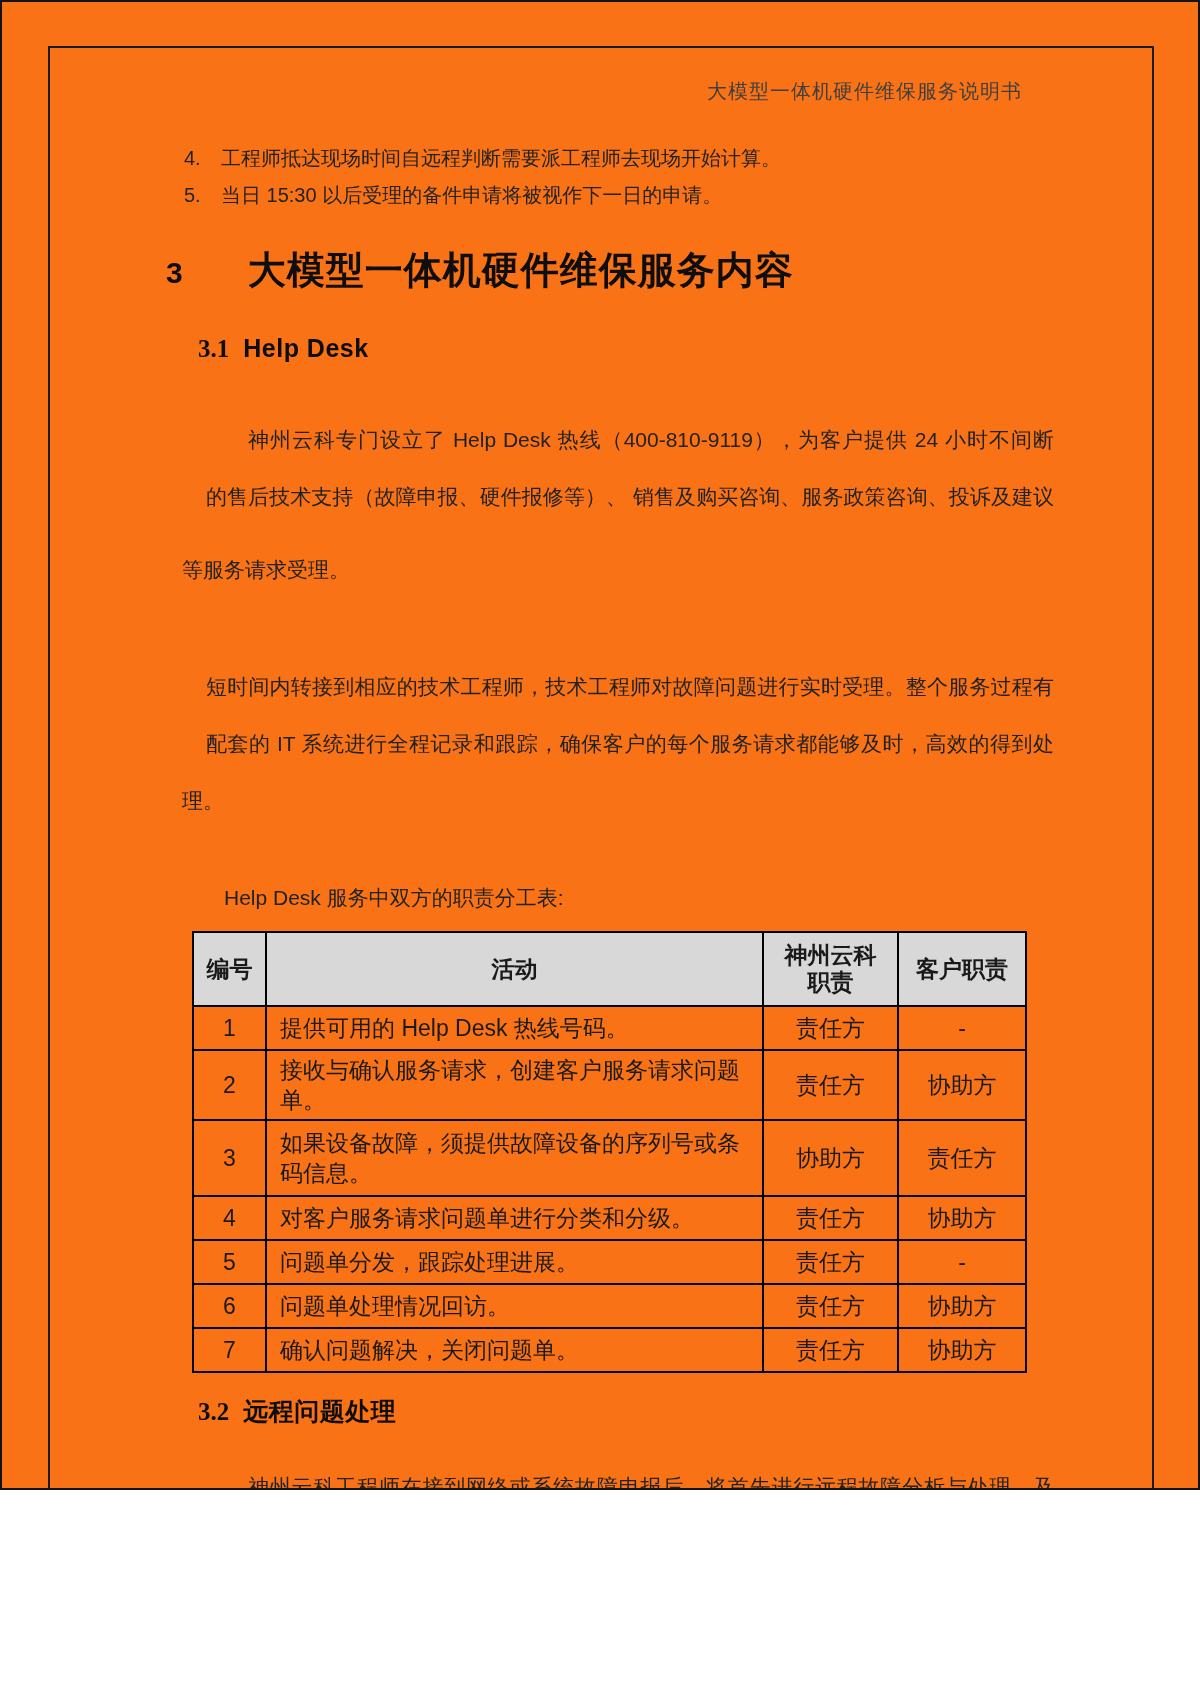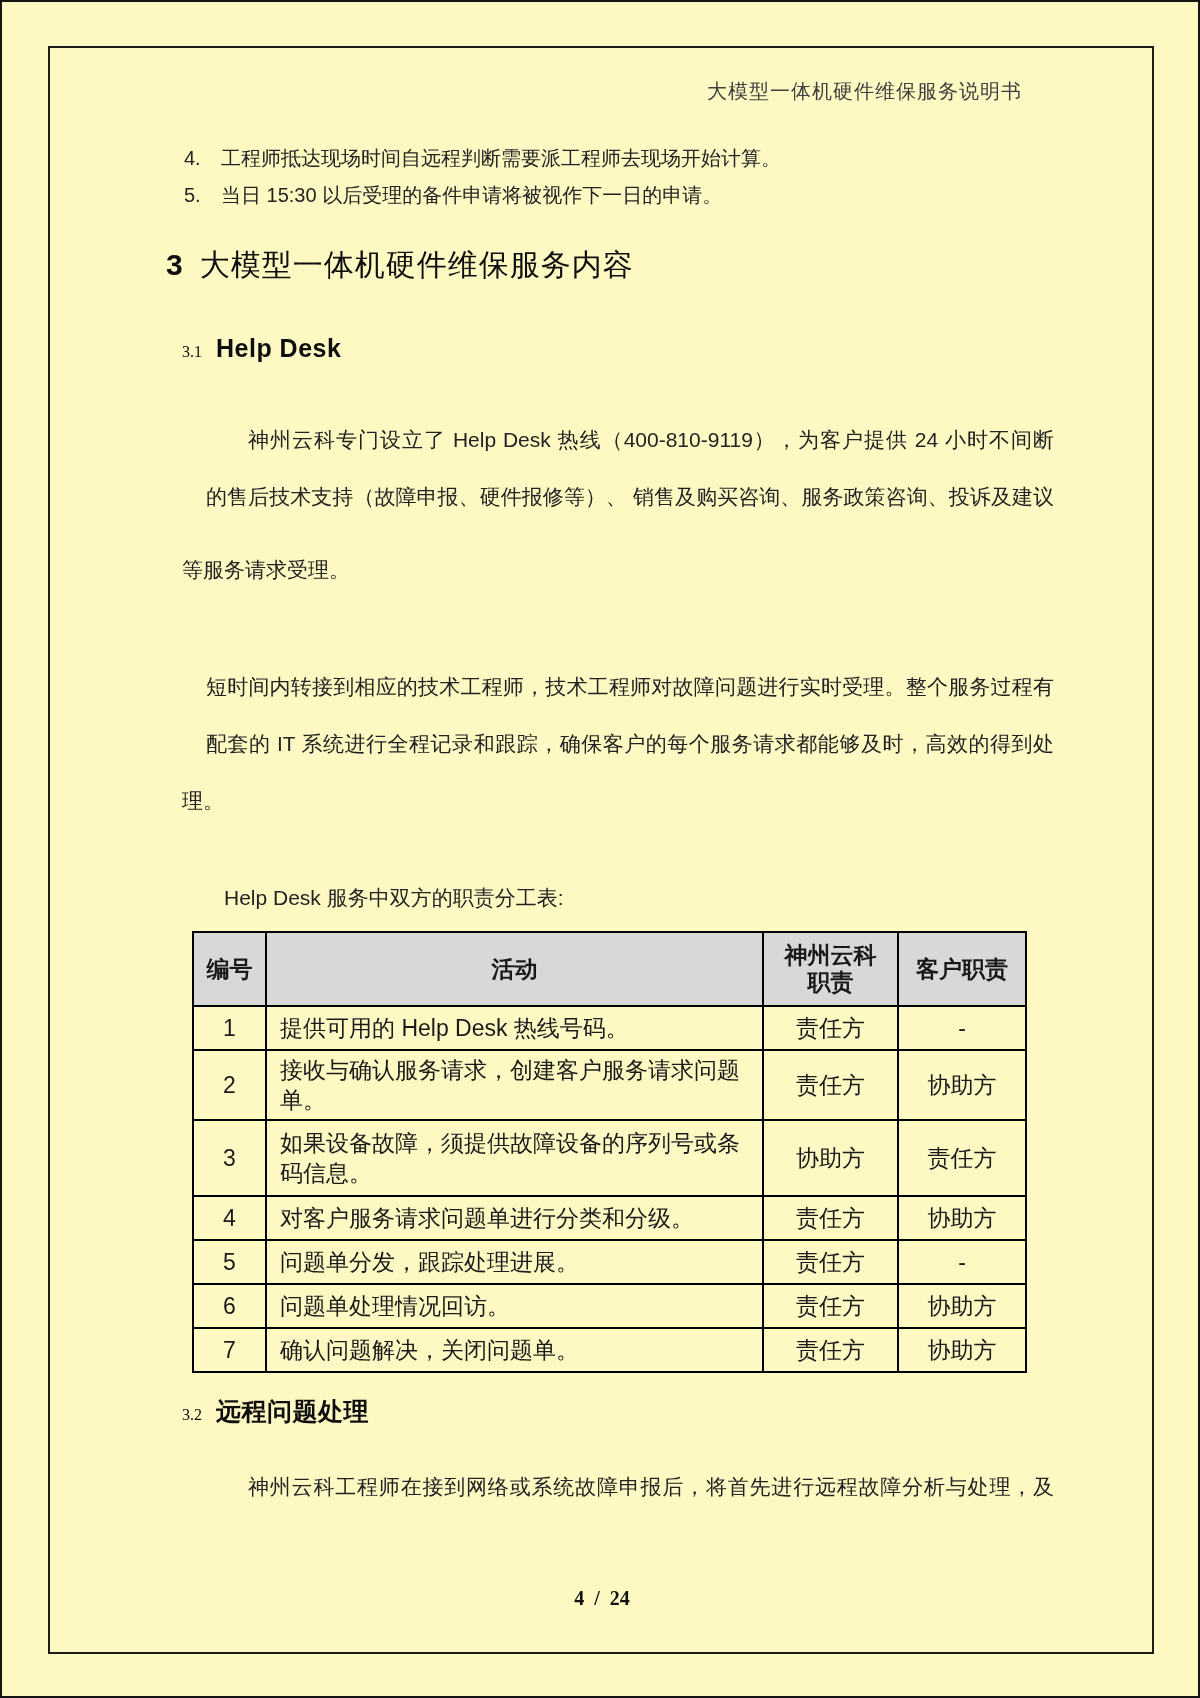--- a/index.html
+++ b/index.html
@@ -1,17 +1,17 @@
 <!DOCTYPE html>
 <html><head>
 <meta charset="utf-8">
 <style>
   html,body { margin:0; padding:0; background:#ffffff; }
   .canvas {
-    position:relative; width:1200px; height:1698px; background:#fef9c3;
+    position:relative; width:1200px; height:1490px; background:#f97316;
     border:2px solid #141414; box-sizing:border-box; overflow:hidden;
     font-family:"Liberation Sans", sans-serif; color:#212121;
   }
   .frame {
     position:absolute; left:46px; top:44px; width:1102px; height:1604px;
     border:2px solid #1c1c1c;
   }
   .doc-header {
     position:absolute; left:170px; top:76px; width:850px; height:28px;
     text-align:right; font-family:"Liberation Serif", serif;
@@ -20,25 +20,25 @@
   .li {
     position:absolute; left:182px; width:840px; display:flex;
     font-size:20px; line-height:26px; color:#232323;
   }
   .li .num { width:37px; flex:0 0 37px; }
   .h2 {
     position:absolute; left:164px; display:flex; align-items:baseline;
     color:#0e0e0e;
   }
   .h2 .h2num { font-size:30px; font-weight:700; margin-right:17px; }
-  .h2 .h2txt { font-size:30px; font-weight:400; letter-spacing:1px; }
+  .h2 .h2txt { font-size:38px; font-weight:700; letter-spacing:1px;margin-left:48px; }
   .h3 {
     position:absolute; left:180px; display:flex; align-items:baseline; color:#0e0e0e;
   }
-  .h3 .h3num { font-family:"Liberation Serif", serif; font-size:16px; font-weight:400; margin-right:14px; }
+  .h3 .h3num { font-family:"Liberation Serif", serif; font-size:25px; font-weight:700; margin-right:14px;margin-left:16px; }
   .h3 .h3txt { font-size:25px; font-weight:700; letter-spacing:0.5px; }
   .bline {
     position:absolute; left:180px; width:848px; height:30px; line-height:30px;
     font-size:21px; color:#222222; box-sizing:border-box;
   }
   .bline.fill { text-align:justify; text-align-last:justify;margin-left:24px; }
   .bline.indent { padding-left:42px; }
   .rtable {
     position:absolute; left:190px; top:929px; width:833px;
     border-collapse:collapse; table-layout:fixed;

